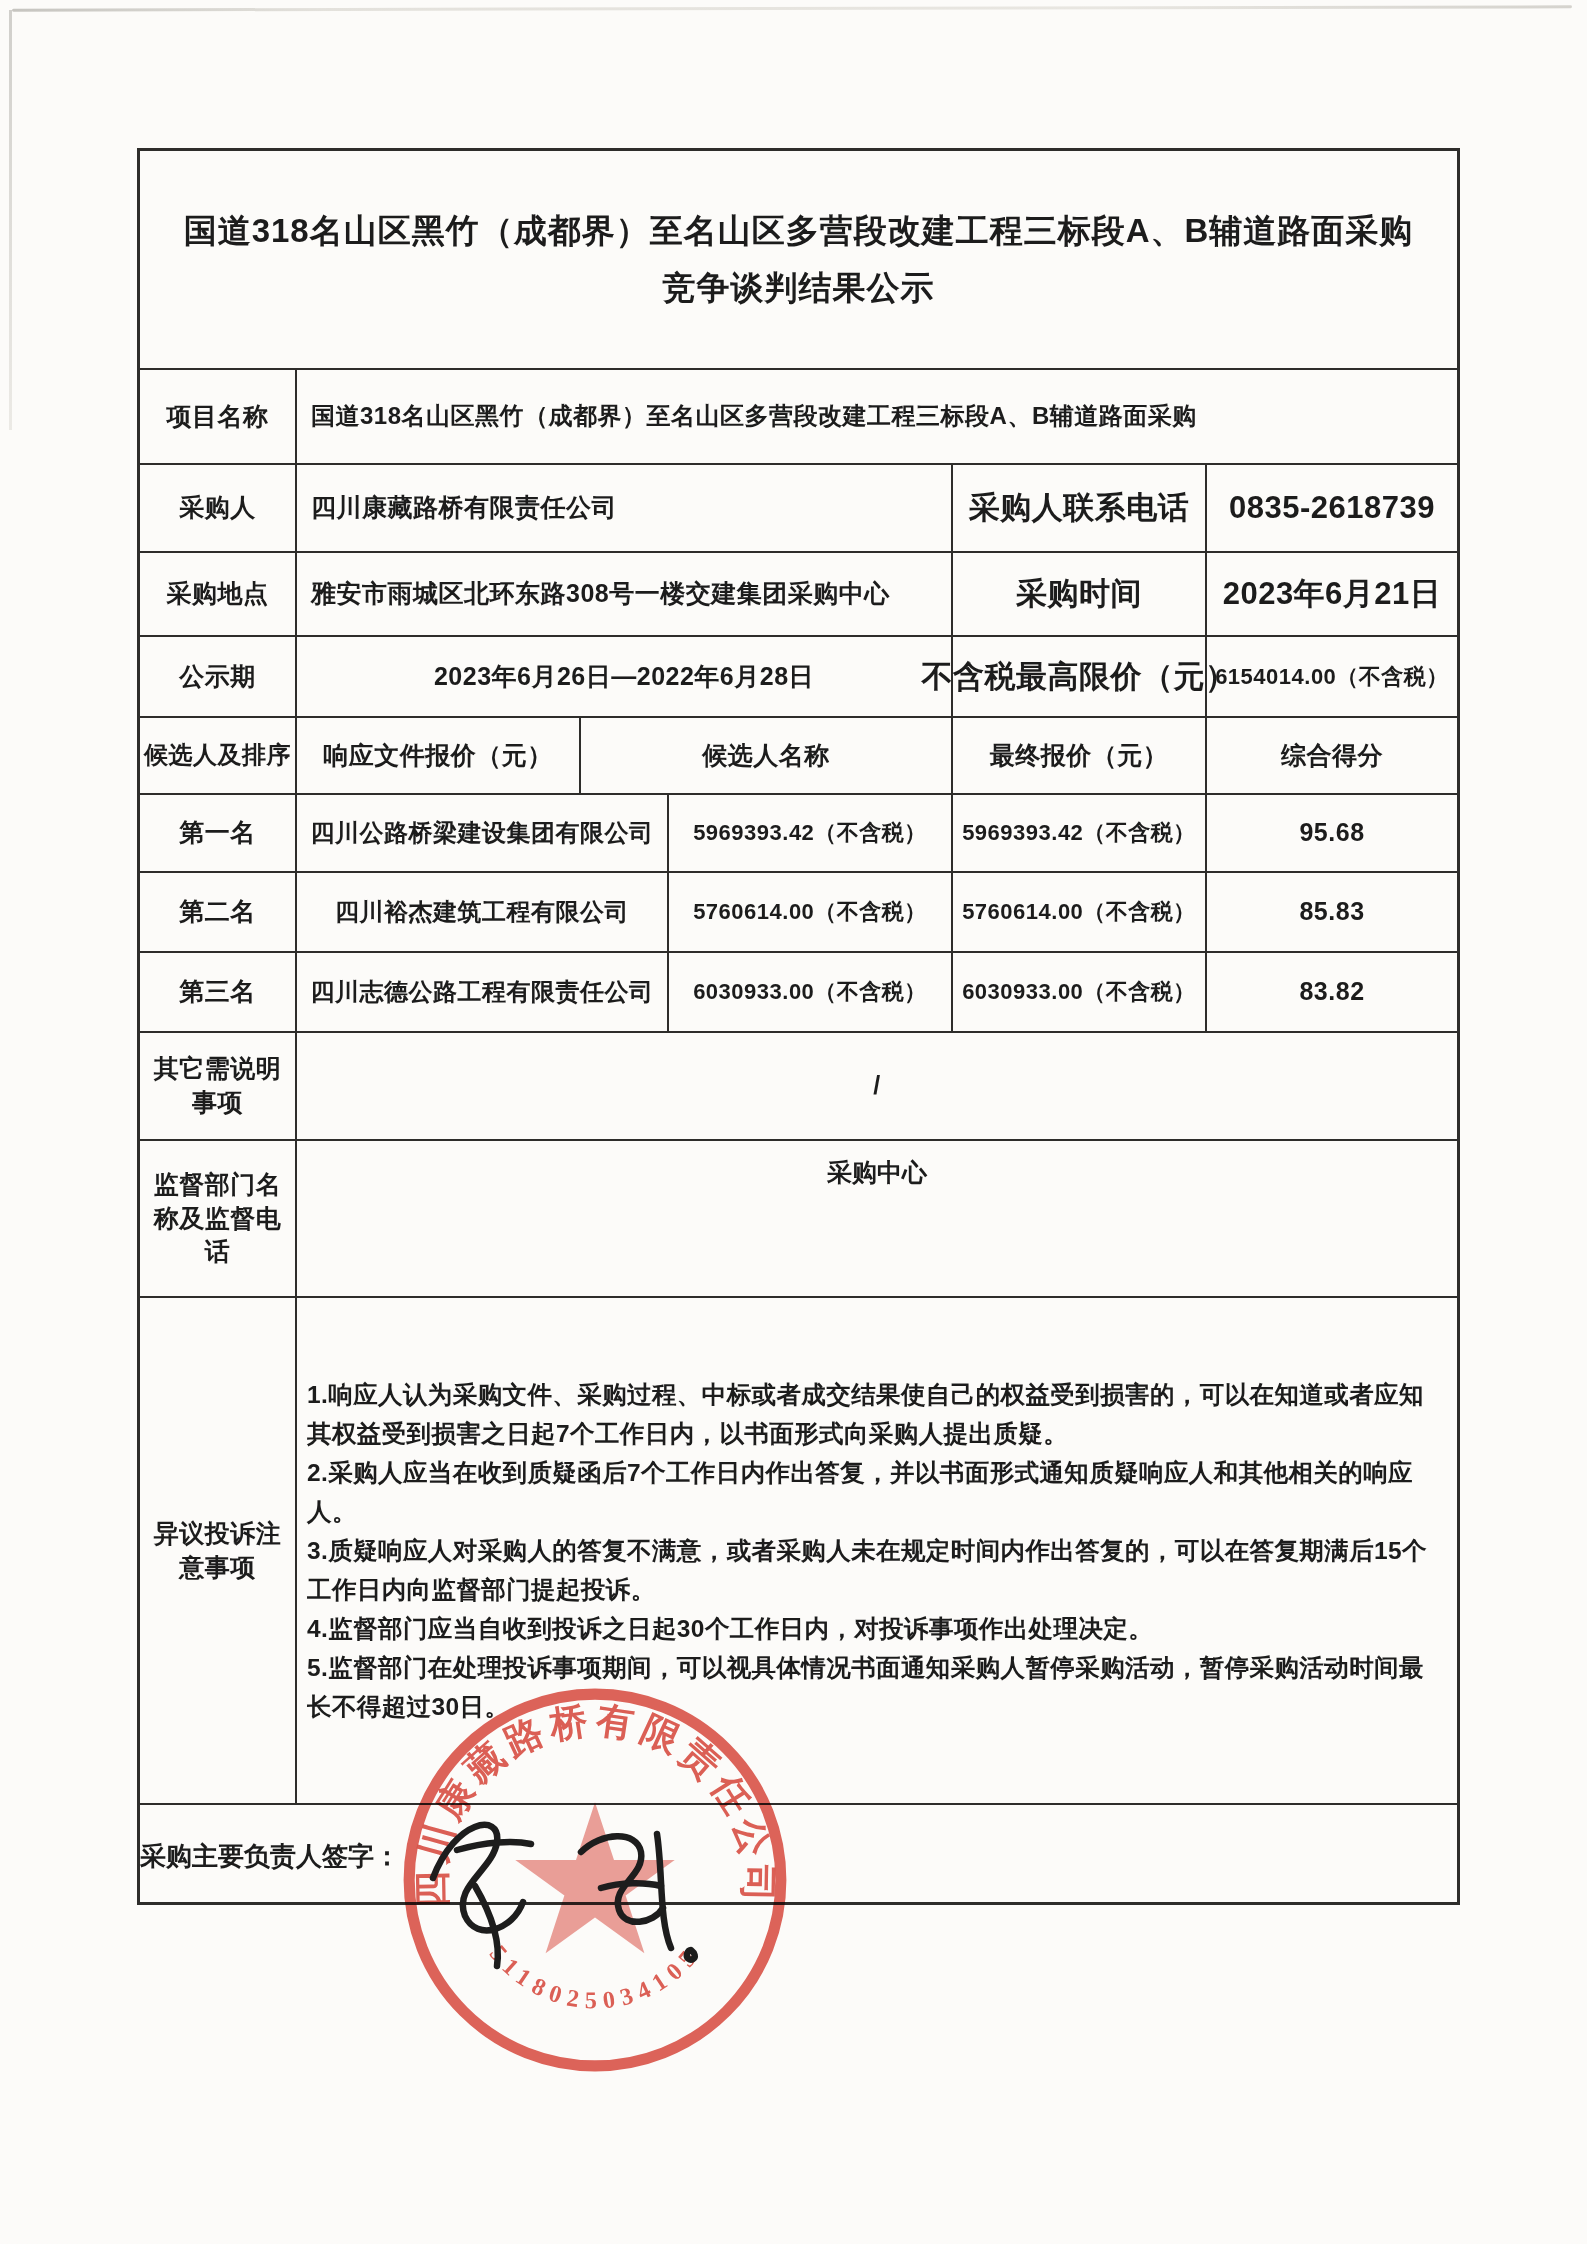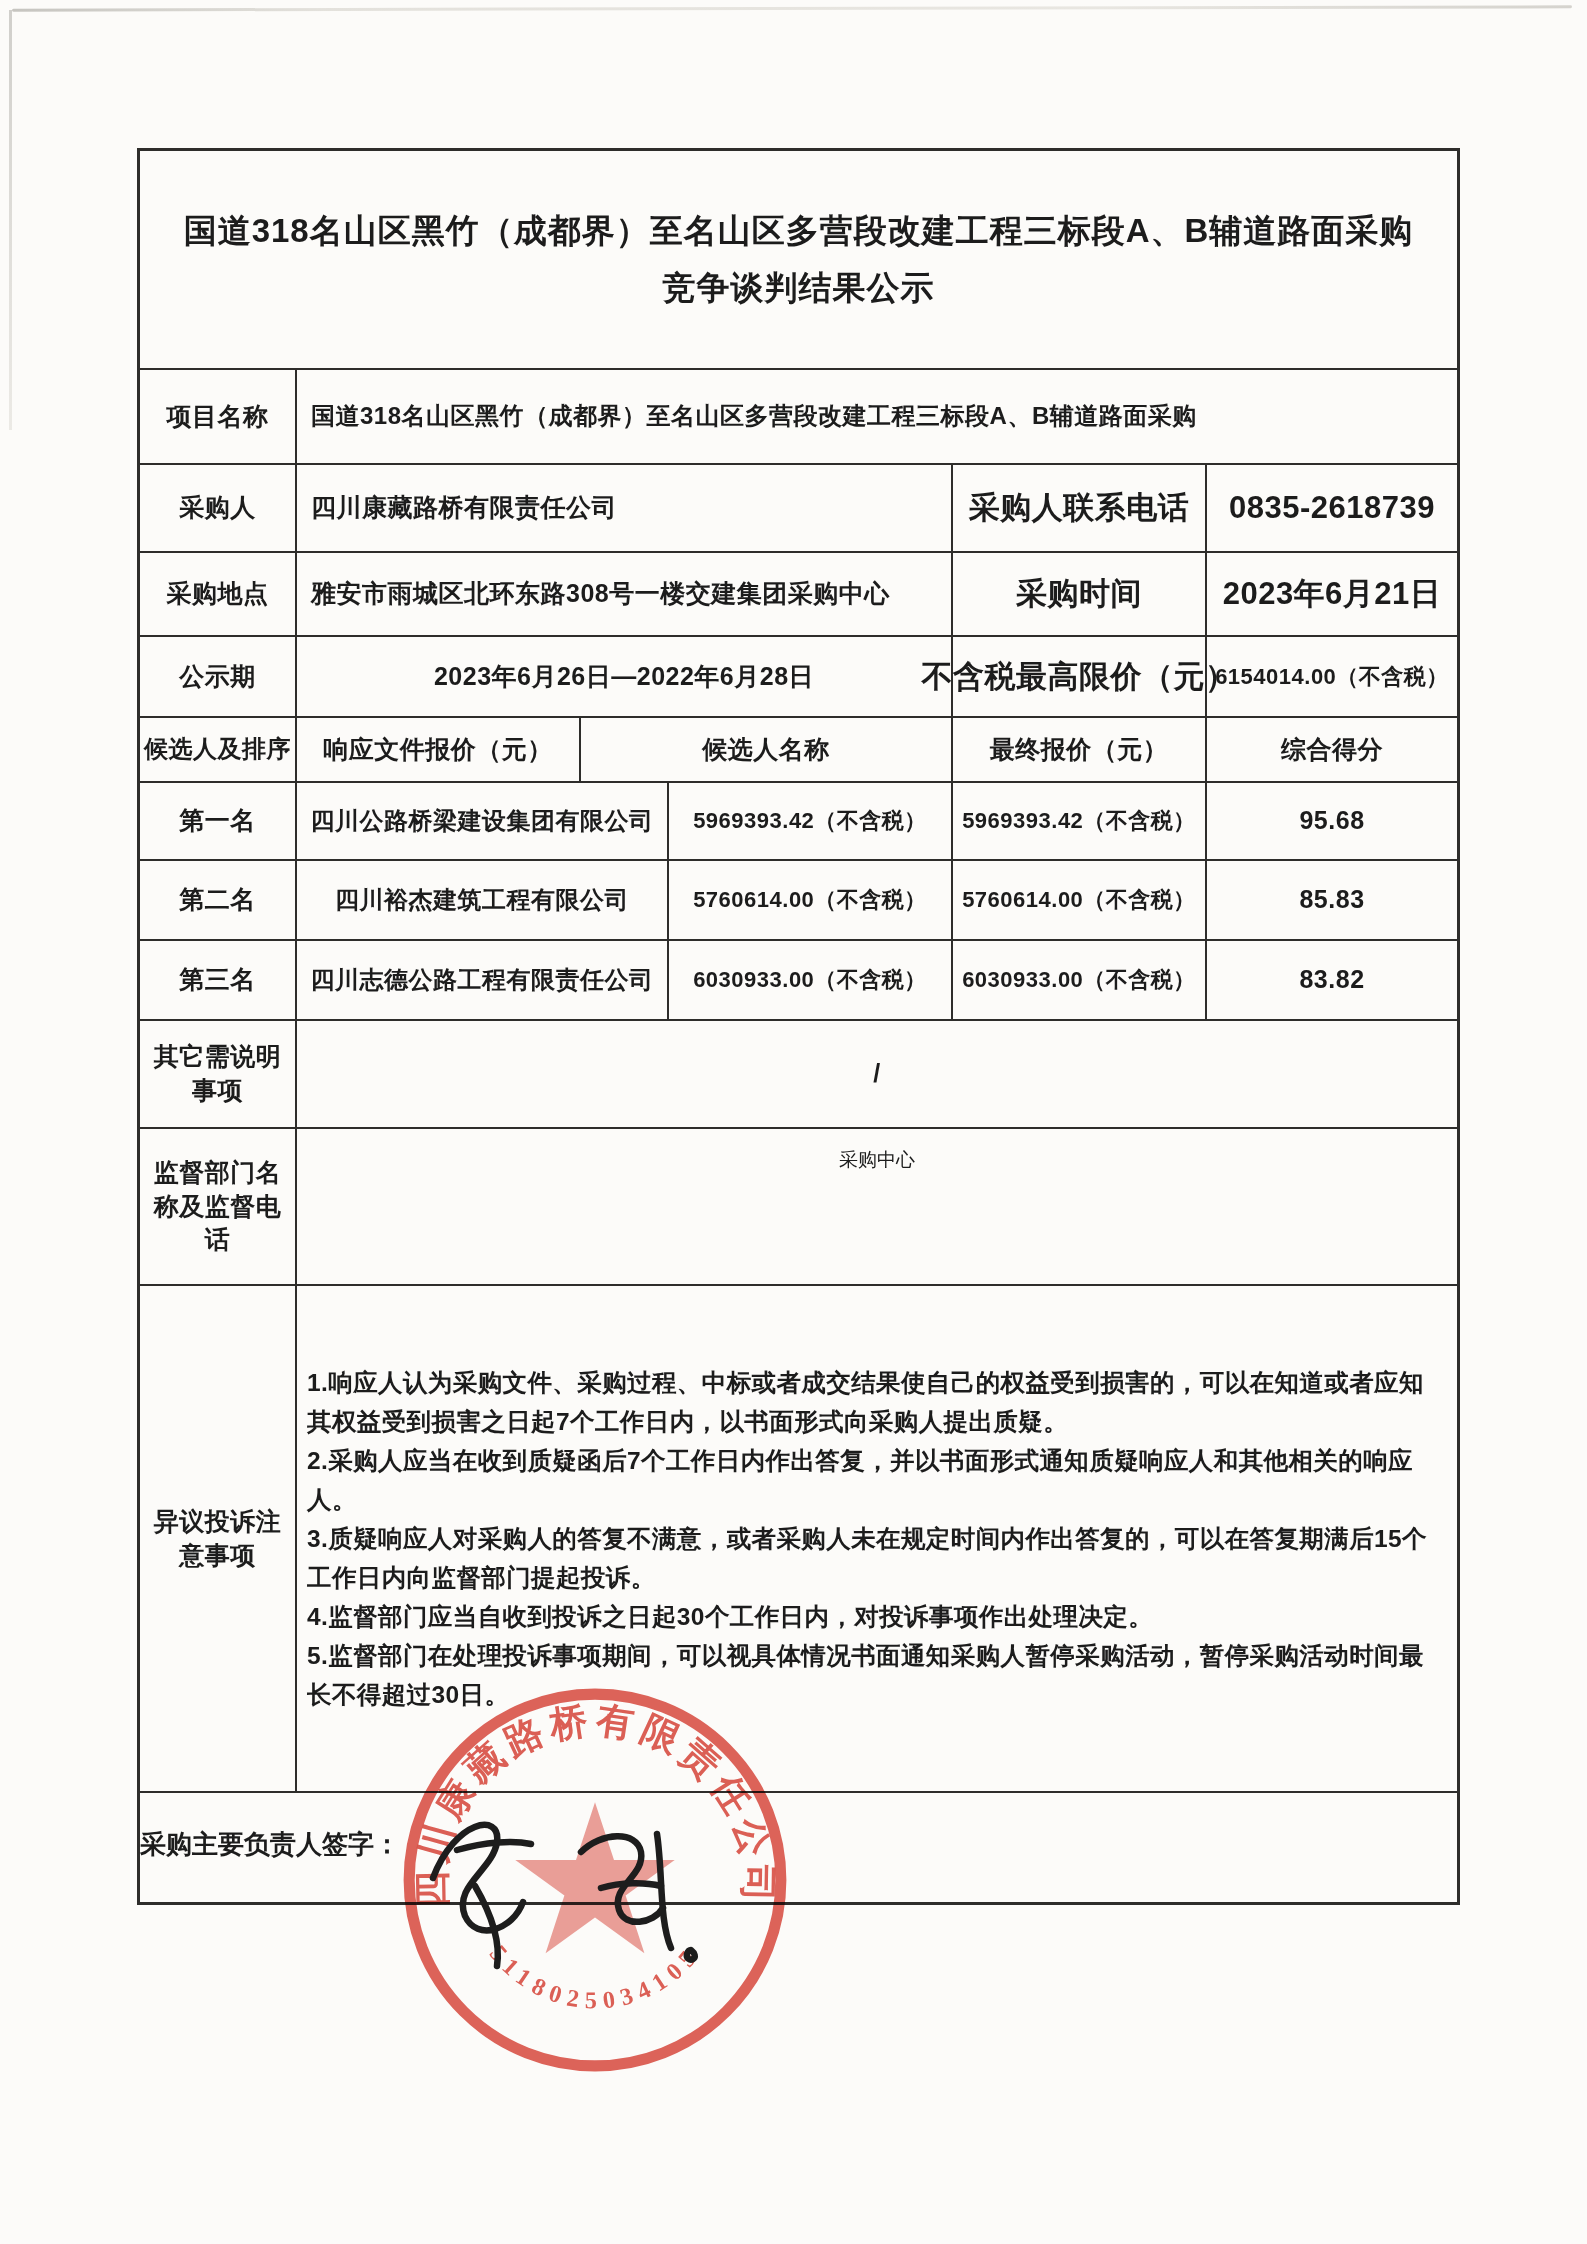--- a/index.html
+++ b/index.html
@@ -40,24 +40,24 @@
   
   .w-label{width:155px;flex:0 0 155px;}
   .w-wide{width:656px;flex:0 0 656px;text-align:right;}
   .w-c3{width:254px;flex:0 0 254px;}
   .w-c4{width:258px;flex:1 1 258px;}
   .w-name{width:372px;flex:0 0 372px;}
   .w-bid{width:284px;flex:0 0 284px;}
   .w-full{flex:1 1 auto;}
   
   .h-95{height:95px;}.h-88{height:88px;}.h-84{height:84px;}.h-81{height:81px;}
-  .h-77{height:65px;}.h-78{height:78px;}.h-80{height:80px;}.h-108{height:108px;}
+  .h-77{height:77px;}.h-78{height:78px;}.h-80{height:80px;}.h-108{height:108px;}
   .h-157{height:157px;}.h-507{height:507px;}.h-105{height:105px;}
   .sup-stack{display:flex;flex-direction:column;flex:1 1 auto;border-left:2px solid #2e2d2b;box-sizing:border-box;}
-  .sup-cell{display:flex;align-items:center;justify-content:center;font-size:19px;font-weight:400;box-sizing:border-box;}
+  .sup-cell{display:flex;align-items:center;justify-content:center;font-size:25px;font-weight:700;box-sizing:border-box;}
   .sup-top{flex:0 0 62px;}
   .sup-bottom{flex:1 1 auto;border-top:2px solid #2e2d2b;}
   .notice-cell{
     border-left:2px solid #2e2d2b;box-sizing:border-box;flex:1 1 auto;
     display:flex;flex-direction:column;justify-content:center;
     padding:10px 14px 10px 10px;
   }
   .notice-cell p{margin:0;font-size:24.5px;font-weight:600;line-height:39px;letter-spacing:.4px;text-align:left;}
   .sig-row{align-items:center;}
   .sig-label{font-size:26px;font-weight:600;}

